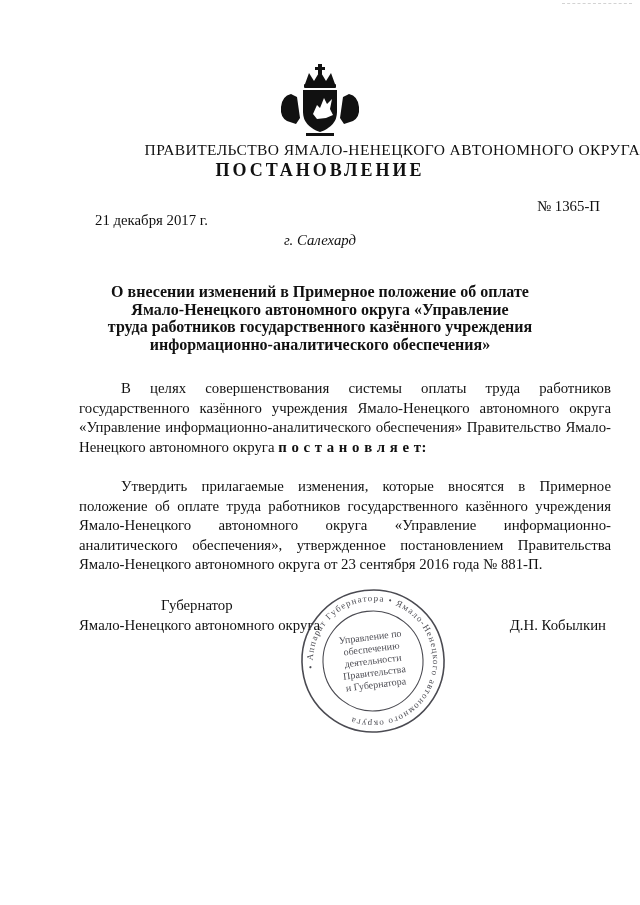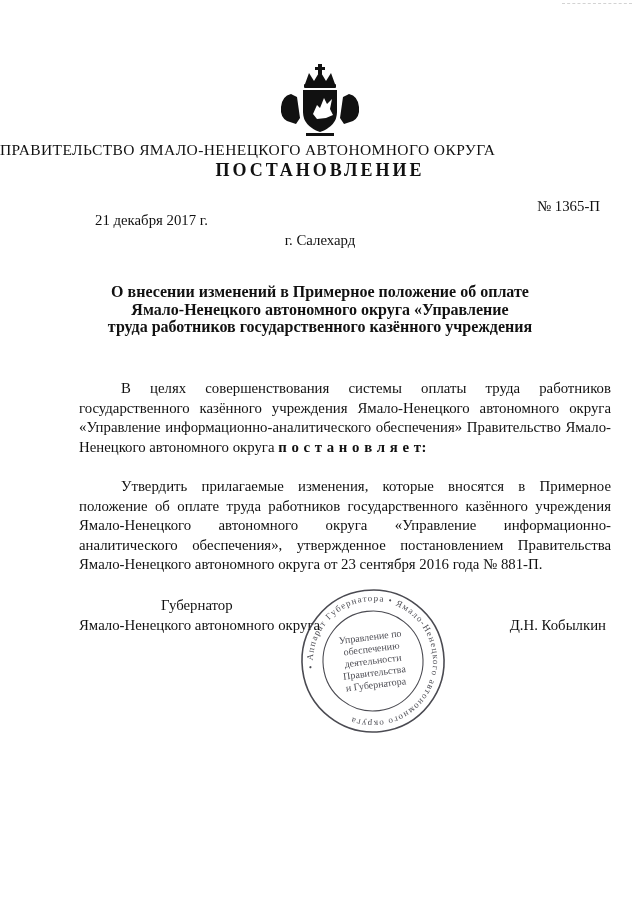--- a/index.html
+++ b/index.html
@@ -14,37 +14,37 @@
   }
   .scan-artifact{
     position:absolute;top:3px;right:8px;width:70px;height:4px;
     border-top:1px dashed #c9c9c9;opacity:.8;
   }
   .emblem{
     position:absolute;top:64px;left:50%;transform:translateX(-50%);
   }
   .org-line{
     position:absolute;top:141px;left:0;width:100%;
-    text-align:left;font-size:15.5px;letter-spacing:.4px;
+    text-align:right;font-size:15.5px;letter-spacing:.4px;
     white-space:nowrap;
     font-family:Liberation Serif, serif;
   }
   .doc-type{
     position:absolute;top:160px;left:0;width:100%;
     text-align:center;font-weight:bold;font-size:18px;letter-spacing:3px;
   }
   .meta-row{
     position:absolute;top:196px;left:79px;right:30px;
     font-size:14.8px;
   }
   .meta-date{position:absolute;left:16px;top:16px;}
   .meta-number{position:absolute;right:10px;top:2px;}
   .city{
     position:absolute;top:232px;left:0;width:100%;
-    text-align:center;font-size:14.8px;
+    text-align:center;font-size:14.8px;font-style:italic;
   }
   .title-block{
     position:absolute;top:283px;left:70px;width:500px;
     text-align:center;font-weight:bold;font-size:16px;line-height:17.5px;
   }
   .content{
     position:absolute;top:379px;left:79px;width:532px;
     font-size:14.8px;line-height:19.5px;text-align:justify;
   }
   .content p{margin:0 0 20px 0;text-indent:42px;}
@@ -92,20 +92,21 @@
     <span class="meta-date">21 декабря 2017 г.</span>
     <span class="meta-number">№ 1365-П</span>
   </div>
 
   <div class="city">г. Салехард</div>
 
   <div class="title-block">
     <div>О внесении изменений в Примерное положение об оплате</div>
     <div>Ямало-Ненецкого автономного округа «Управление</div>
     <div>труда работников государственного казённого учреждения</div>
+    <div>информационно-аналитического обеспечения»</div>
   </div>
 
   <div class="content">
     <p><span>В целях совершенствования системы оплаты труда работников государственного казённого учреждения Ямало-Ненецкого автономного округа «Управление информационно-аналитического обеспечения» Правительство Ямало-Ненецкого автономного округа </span><b>п о с т а н о в л я е т:</b></p>
     <p>Утвердить прилагаемые изменения, которые вносятся в Примерное положение об оплате труда работников государственного казённого учреждения Ямало-Ненецкого автономного округа «Управление информационно-аналитического обеспечения», утвержденное постановлением Правительства Ямало-Ненецкого автономного округа от 23 сентября 2016 года № 881-П.</p>
   </div>
 
   <div class="signature">
     <div class="sig-title-1">Губернатор</div>
     <div>Ямало-Ненецкого автономного округа</div>

